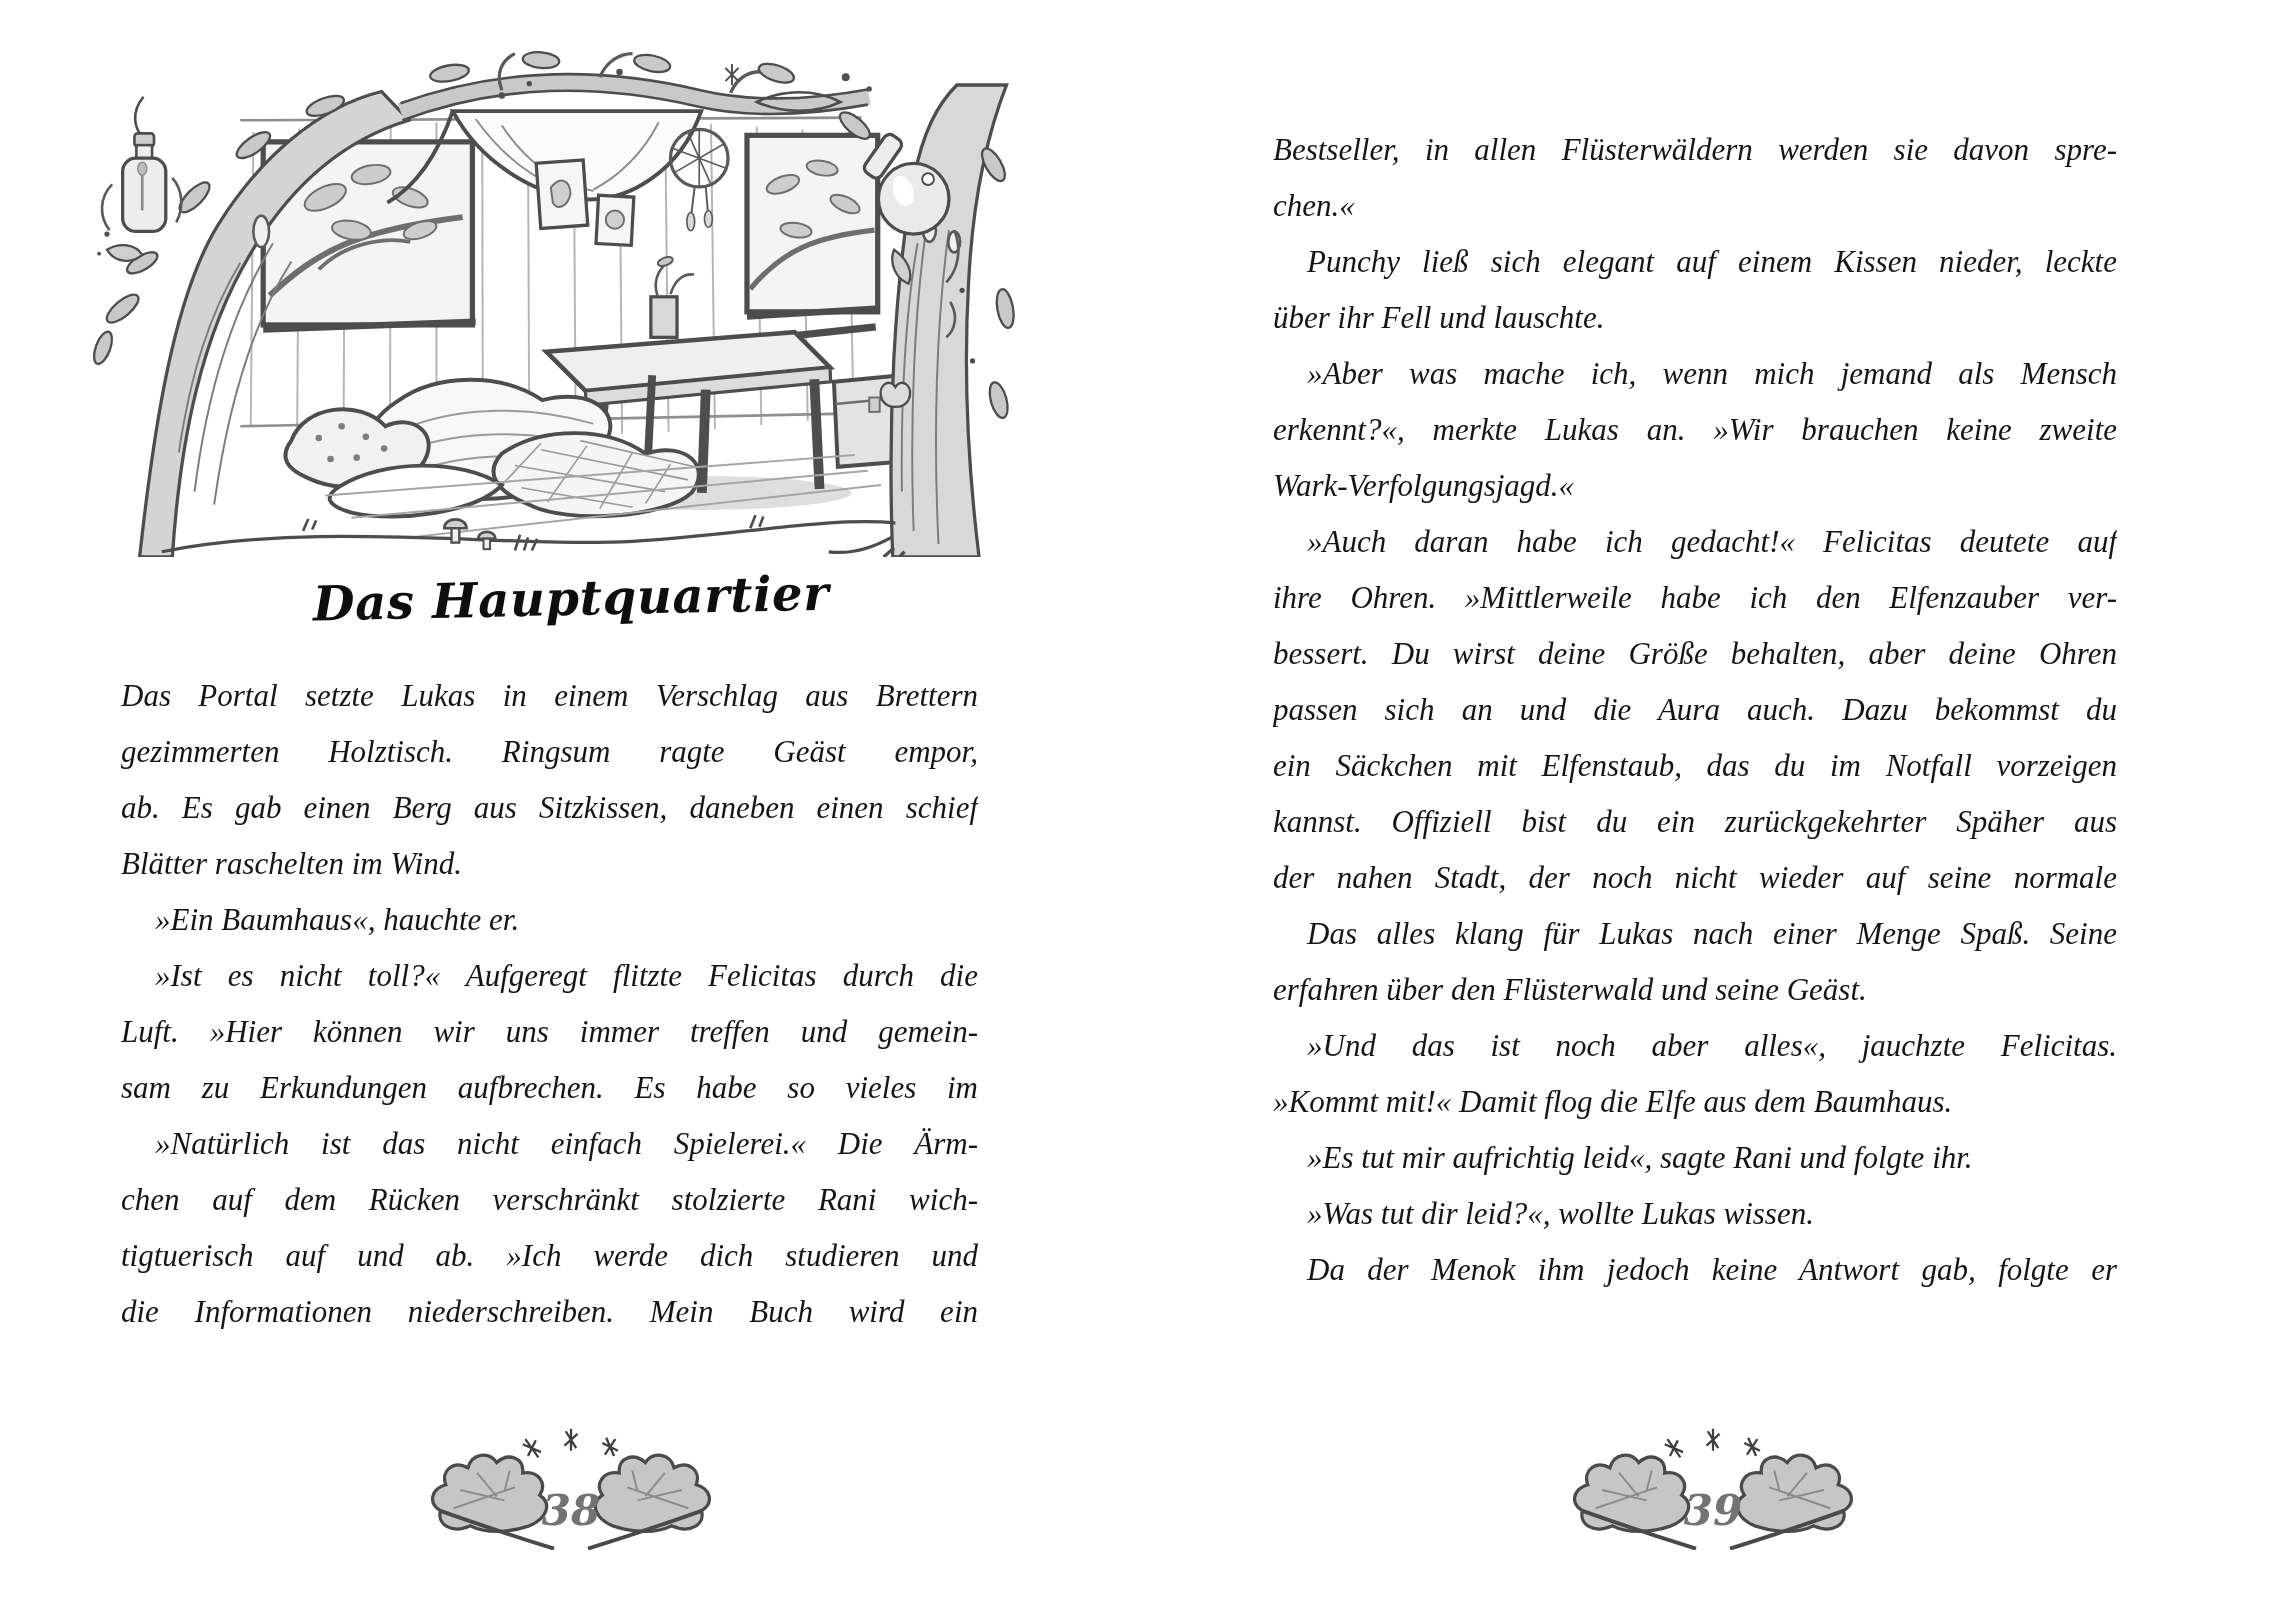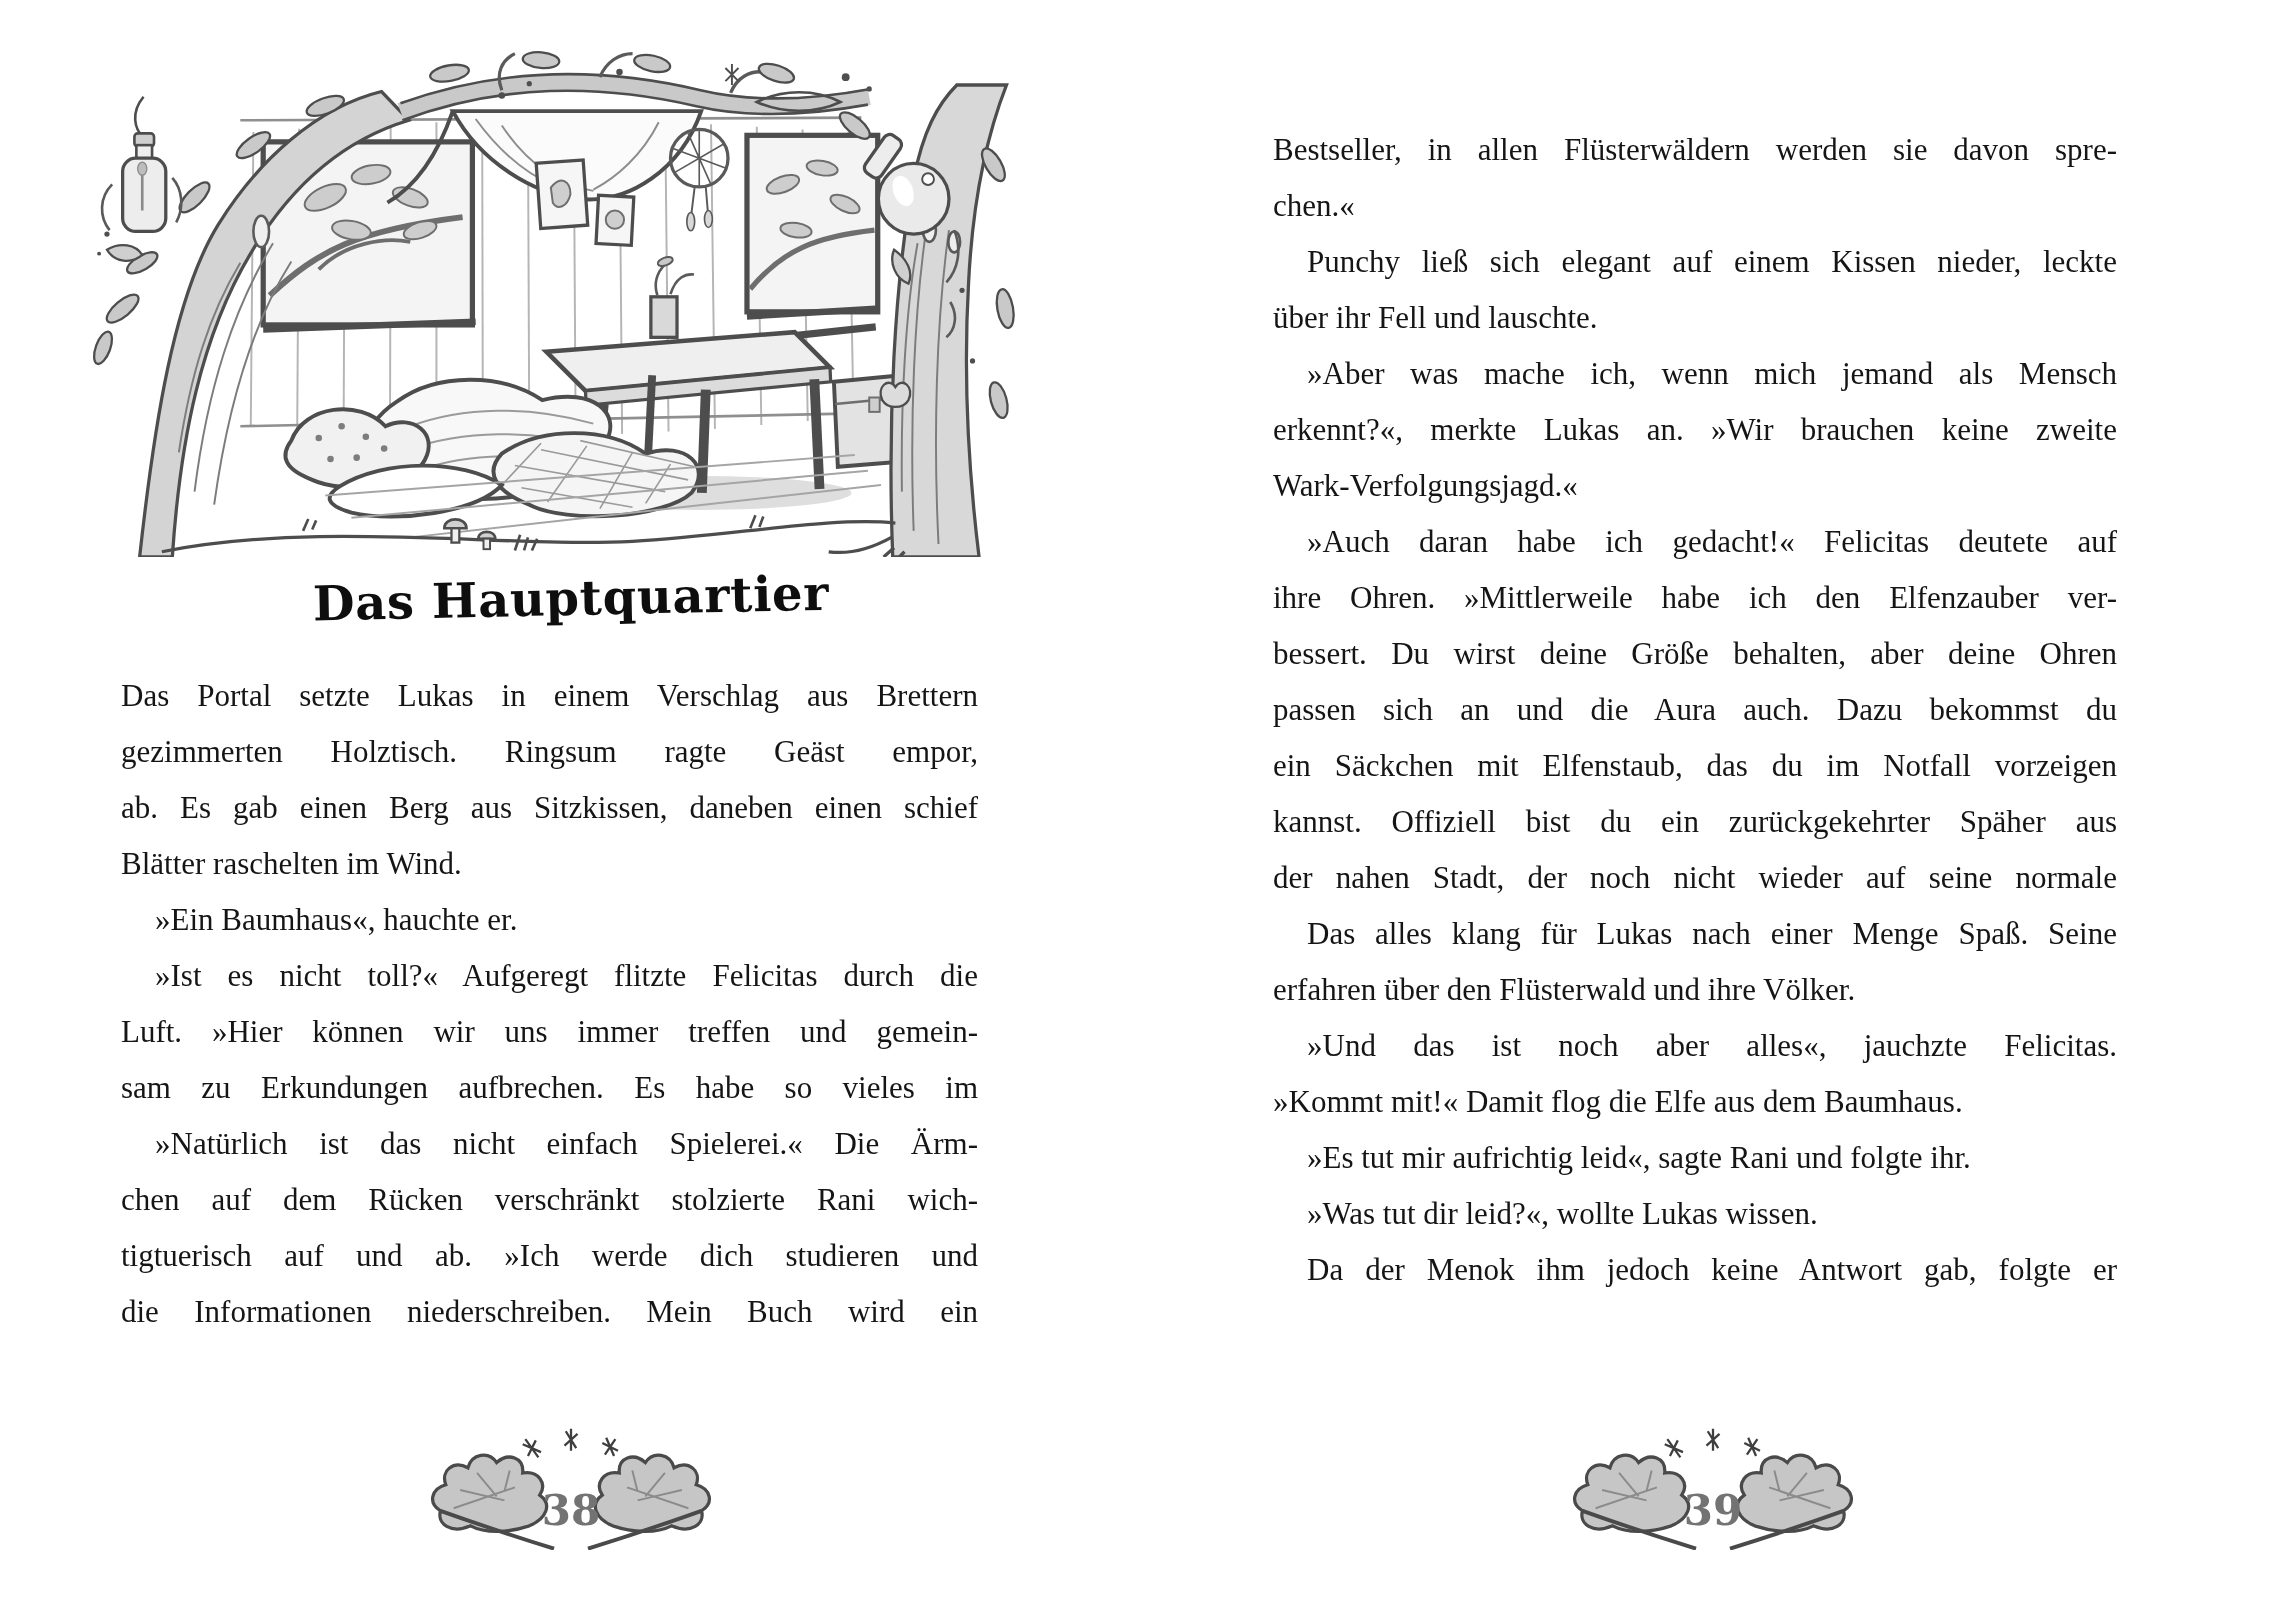--- a/index.html
+++ b/index.html
@@ -1,21 +1,21 @@
 <!DOCTYPE html>
 <html style="font-size:10.5px"><head>
 <meta charset="utf-8">
 <style>
   html,body{margin:0;padding:0;}
   body{
     width:2284px;height:1620px;overflow:hidden;background:#ffffff;
     font-family:"Liberation Serif", serif;color:#161616;position:relative;
   }
   .spread{display:flex;width:2284px;height:1620px;}
-  .page{width:1142px;height:1620px;position:relative;background:#ffffff;}
+  .page{width:1142px;height:1620px;position:relative;background:#ffffff;font-style:italic;}
 
   
   .illustration{position:absolute;top:34px;left:43px;width:983px;height:523px;}
 
   
   .chapter-title{
     position:absolute;top:570px;left:0;width:100%;text-align:center;
     font-family:"DejaVu Serif", serif;font-weight:700;font-size:48px;
     letter-spacing:0.7px;color:#0e0e0e;transform:rotate(-1.2deg);
   }
@@ -291,21 +291,21 @@
         <div class="bodyline just">erkennt?«, merkte Lukas an. »Wir brauchen keine zweite</div>
         <div class="bodyline">Wark-Verfolgungsjagd.«</div>
         <div class="bodyline just ind">»Auch daran habe ich gedacht!« Felicitas deutete auf</div>
         <div class="bodyline just">ihre Ohren. »Mittlerweile habe ich den Elfenzauber ver-</div>
         <div class="bodyline just">bessert. Du wirst deine Größe behalten, aber deine Ohren</div>
         <div class="bodyline just">passen sich an und die Aura auch. Dazu bekommst du</div>
         <div class="bodyline just">ein Säckchen mit Elfenstaub, das du im Notfall vorzeigen</div>
         <div class="bodyline just">kannst. Offiziell bist du ein zurückgekehrter Späher aus</div>
         <div class="bodyline just">der nahen Stadt, der noch nicht wieder auf seine normale</div>
         <div class="bodyline just ind">Das alles klang für Lukas nach einer Menge Spaß. Seine</div>
-        <div class="bodyline">erfahren über den Flüsterwald und ihre Völker.</div>
+        <div class="bodyline">erfahren über den Flüsterwald und seine Geäst.</div>
         <div class="bodyline just ind">»Und das ist noch aber alles«, jauchzte Felicitas.</div>
         <div class="bodyline">»Kommt mit!« Damit flog die Elfe aus dem Baumhaus.</div>
         <div class="bodyline ind">»Es tut mir aufrichtig leid«, sagte Rani und folgte ihr.</div>
         <div class="bodyline ind">»Was tut dir leid?«, wollte Lukas wissen.</div>
         <div class="bodyline just ind">Da der Menok ihm jedoch keine Antwort gab, folgte er</div>
       </div>
 
     <div class="footer-orn">
       <svg viewBox="0 0 440 190" width="287" height="124">
         <g stroke="#3f3f3f" stroke-width="3.5" fill="none">

